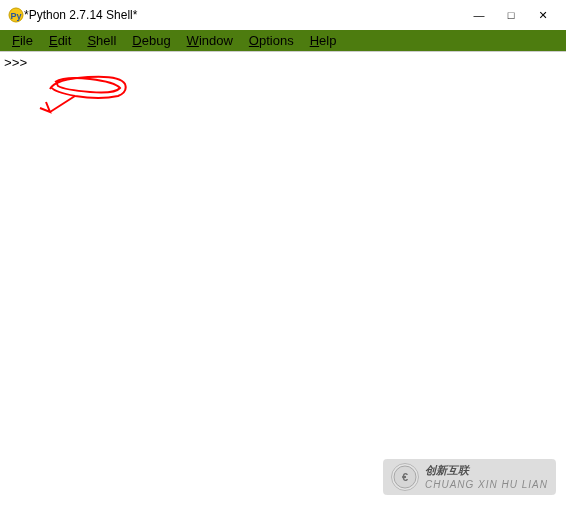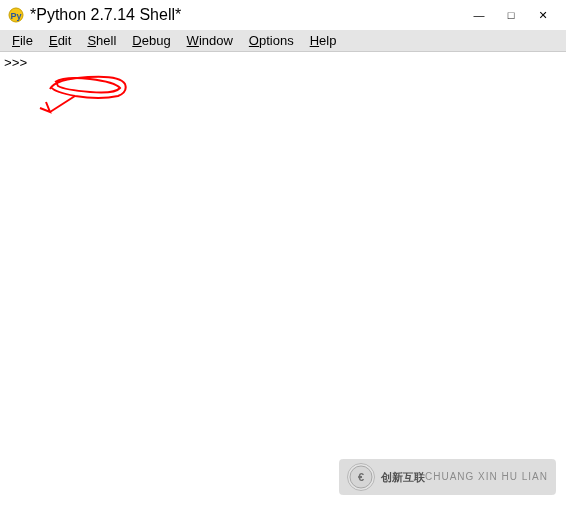--- a/index.html
+++ b/index.html
@@ -25,35 +25,34 @@
       justify-content: space-between;
       background: #fff;
       height: 30px;
       padding: 0 8px;
       border-bottom: none;
     }
 
     .title-bar-left {
       display: flex;
       align-items: center;
-      gap: 6px;
       justify-content: center;
     }
 
     .app-icon {
       width: 16px;
       height: 16px;
       display: flex;
       align-items: center;
       justify-content: center;
       font-size: 14px;
     }
 
     .title-text {
-      font-size: 16px;
+      font-size: 12px;
       color: #000;
     }
 
     .title-bar-controls {
       display: flex;
       align-items: center;
       gap: 2px;
     }
 
     .title-btn {
@@ -70,21 +69,21 @@
       font-family: 'Segoe UI', sans-serif;
     }
 
     
     .menu-bar {
       display: flex;
       align-items: center;
       height: 22px;
       padding: 0 4px;
       border-bottom: 1px solid #ccc;
-      background: #e5e5e5;
+      background: #4d7c0f;
     }
 
     .menu-item {
       padding: 2px 8px;
       font-size: 13px;
       color: #000;
       cursor: pointer;
       text-decoration: none;
     }
 
@@ -133,24 +132,25 @@
       display: flex;
       align-items: center;
       justify-content: center;
       font-size: 14px;
       color: #666;
       border: 1px solid #aaa;
     }
 
     .watermark-text {
       display: flex;
-      flex-direction: row;
+      flex-direction: column;
       font-size: 9px;
       color: #555;
       line-height: 1.3;
+      font-style: italic;
     }
 
     .watermark-text .main-name {
       font-size: 11px;
       font-weight: bold;
       color: #333;
     }
 
     .watermark-text .sub-name {
       font-size: 10px;

